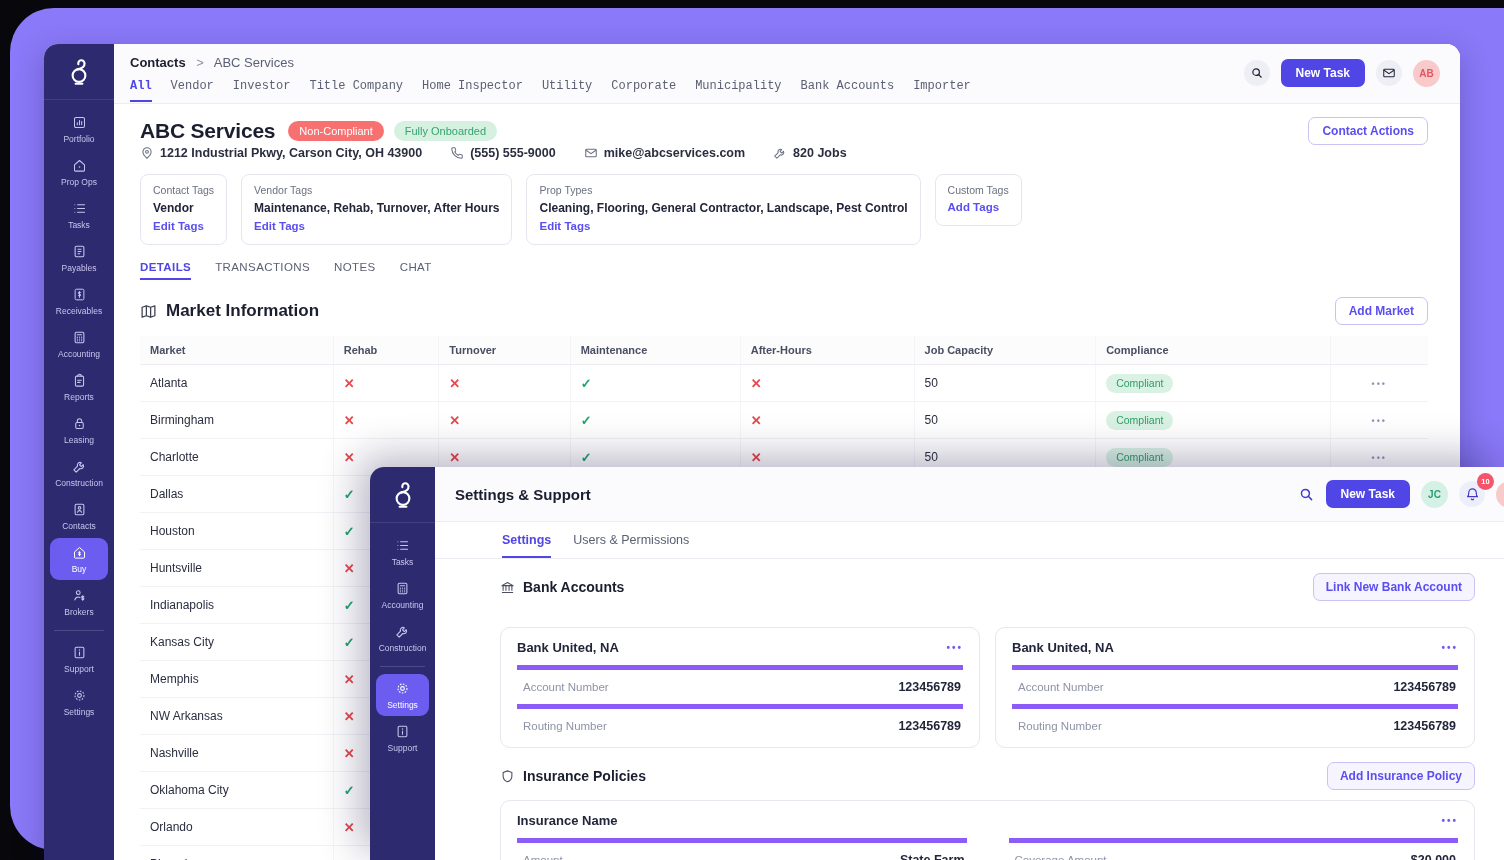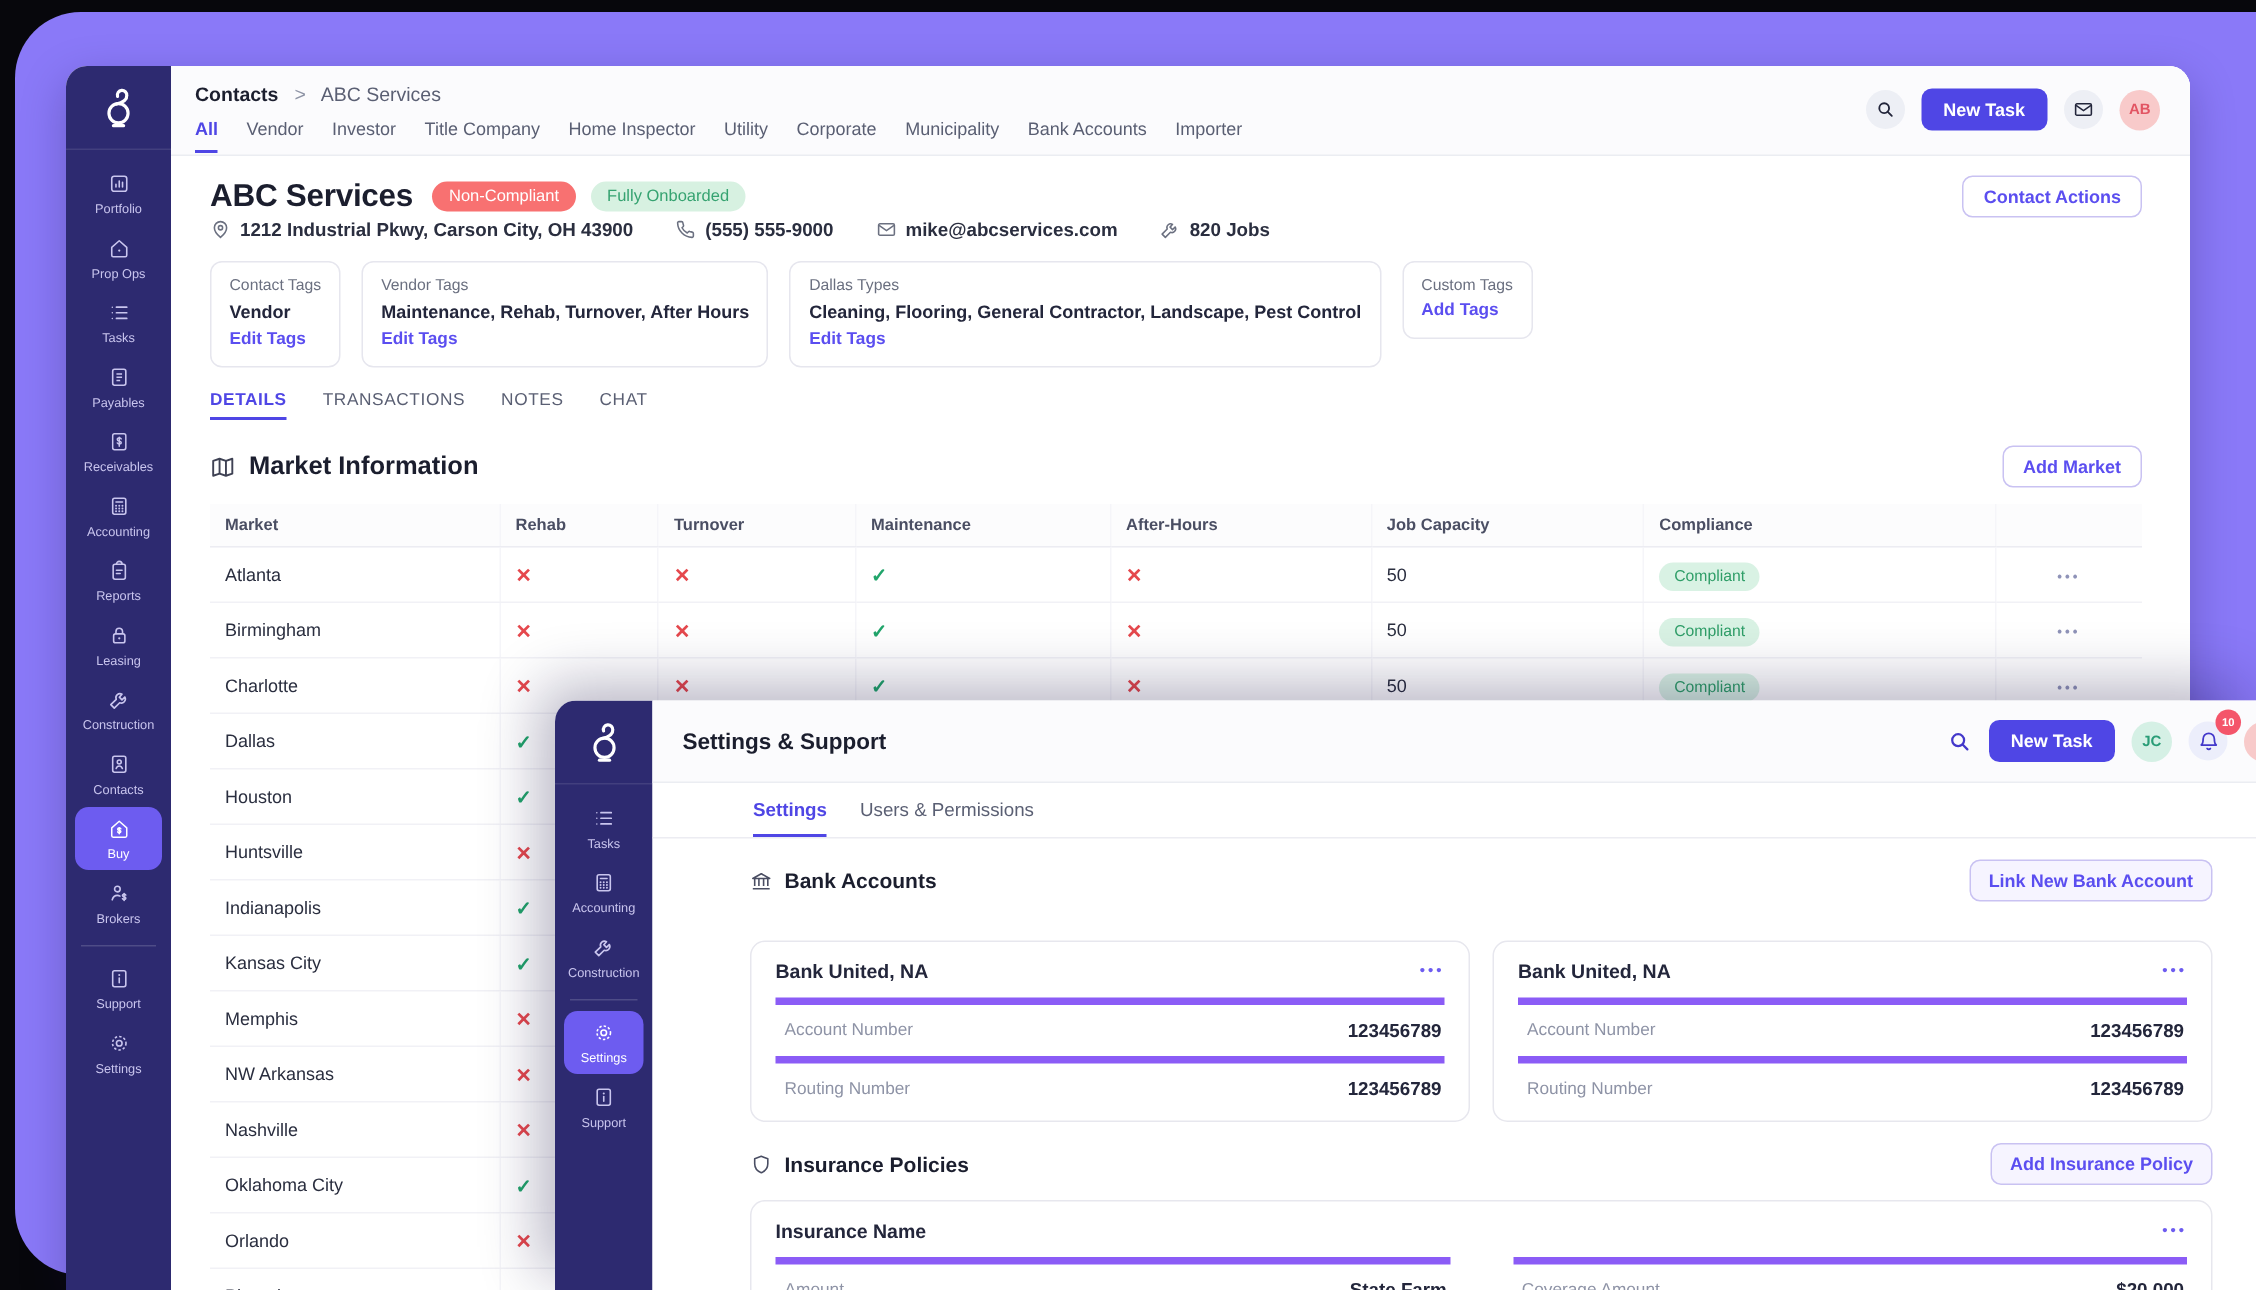--- a/index.html
+++ b/index.html
@@ -27,21 +27,21 @@
   .side-item svg { width:15px; height:15px; }
   .side-item.active { background:#6d5cf0; color:#fff; }
   .side-div { height:1px; background:rgba(255,255,255,.16); margin:6px 4px; }
 
   .main { flex:1; display:flex; flex-direction:column; overflow:hidden; background:#fff; }
   .topbar { background:#fbfbfd; border-bottom:1px solid #ebedf2; padding:11px 0 0 16px;
     height:60px; position:relative; flex-shrink:0; }
   .breadcrumb { font-size:13px; color:#5a5f73; }
   .bc-root { font-weight:700; color:#1b1e2e; cursor:pointer; }
   .bc-sep { margin:0 7px; color:#8d93a5; }
-  .top-tabs { display:flex; gap:19px; margin-top:9px; font-size:12px; color:#5a5f73; }
+  .top-tabs { display:flex; gap:19px; margin-top:9px; font-size:12px; color:#5a5f73;font-family:Liberation Mono, monospace; }
   .top-tab { padding-bottom:7px; cursor:pointer; }
   .top-tab.active { color:#4f46e5; border-bottom:2px solid #4f46e5; font-weight:700; }
   .controls { position:absolute; top:15px; right:20px; display:flex; align-items:center; gap:11px; }
 
   button { font-family:inherit; border:none; background:none; cursor:pointer; }
   .btn-primary { background:#4f46e5; color:#fff; font-size:12px; font-weight:700;
     padding:7px 15px; border-radius:7px; }
   .btn-outline { background:#fff; border:1px solid #c9c2f2; color:#5b4ef0; font-size:12px;
     font-weight:700; padding:6px 13px; border-radius:7px; }
   .btn-soft { background:#f6f4ff; border:1px solid #c9c2f2; color:#5b4ef0; font-size:12px;
@@ -361,21 +361,21 @@
               <svg viewBox="0 0 24 24" fill="none" stroke="currentColor" stroke-width="1.8" stroke-linejoin="round">
                 <path d="M14.9 6.1a4.3 4.3 0 0 0-6.1 5.4L3 17.3 6.7 21l5.8-5.8a4.3 4.3 0 0 0 5.4-6.1l-3 3-2.8-2.8 2.8-3.2z"></path>
               </svg>
             </span>
             <span>820 Jobs</span>
           </div>
         </div>
       <div class="tag-row" id="tag-row">
           <div class="tag-card"><div class="tag-title">Contact Tags</div><div class="tag-value">Vendor</div><a class="tag-link">Edit Tags</a></div>
           <div class="tag-card"><div class="tag-title">Vendor Tags</div><div class="tag-value">Maintenance, Rehab, Turnover, After Hours</div><a class="tag-link">Edit Tags</a></div>
-          <div class="tag-card"><div class="tag-title">Dallas Types</div><div class="tag-value">Cleaning, Flooring, General Contractor, Landscape, Pest Control</div><a class="tag-link">Edit Tags</a></div>
+          <div class="tag-card"><div class="tag-title">Prop Types</div><div class="tag-value">Cleaning, Flooring, General Contractor, Landscape, Pest Control</div><a class="tag-link">Edit Tags</a></div>
           <div class="tag-card"><div class="tag-title">Custom Tags</div><a class="tag-link">Add Tags</a></div>
         </div>
       <div class="detail-tabs" id="detail-tabs">
           <div class="detail-tab active">DETAILS</div>
           <div class="detail-tab">TRANSACTIONS</div>
           <div class="detail-tab">NOTES</div>
           <div class="detail-tab">CHAT</div>
         </div>
       <div class="section-head">
         <span class="s-ic">

